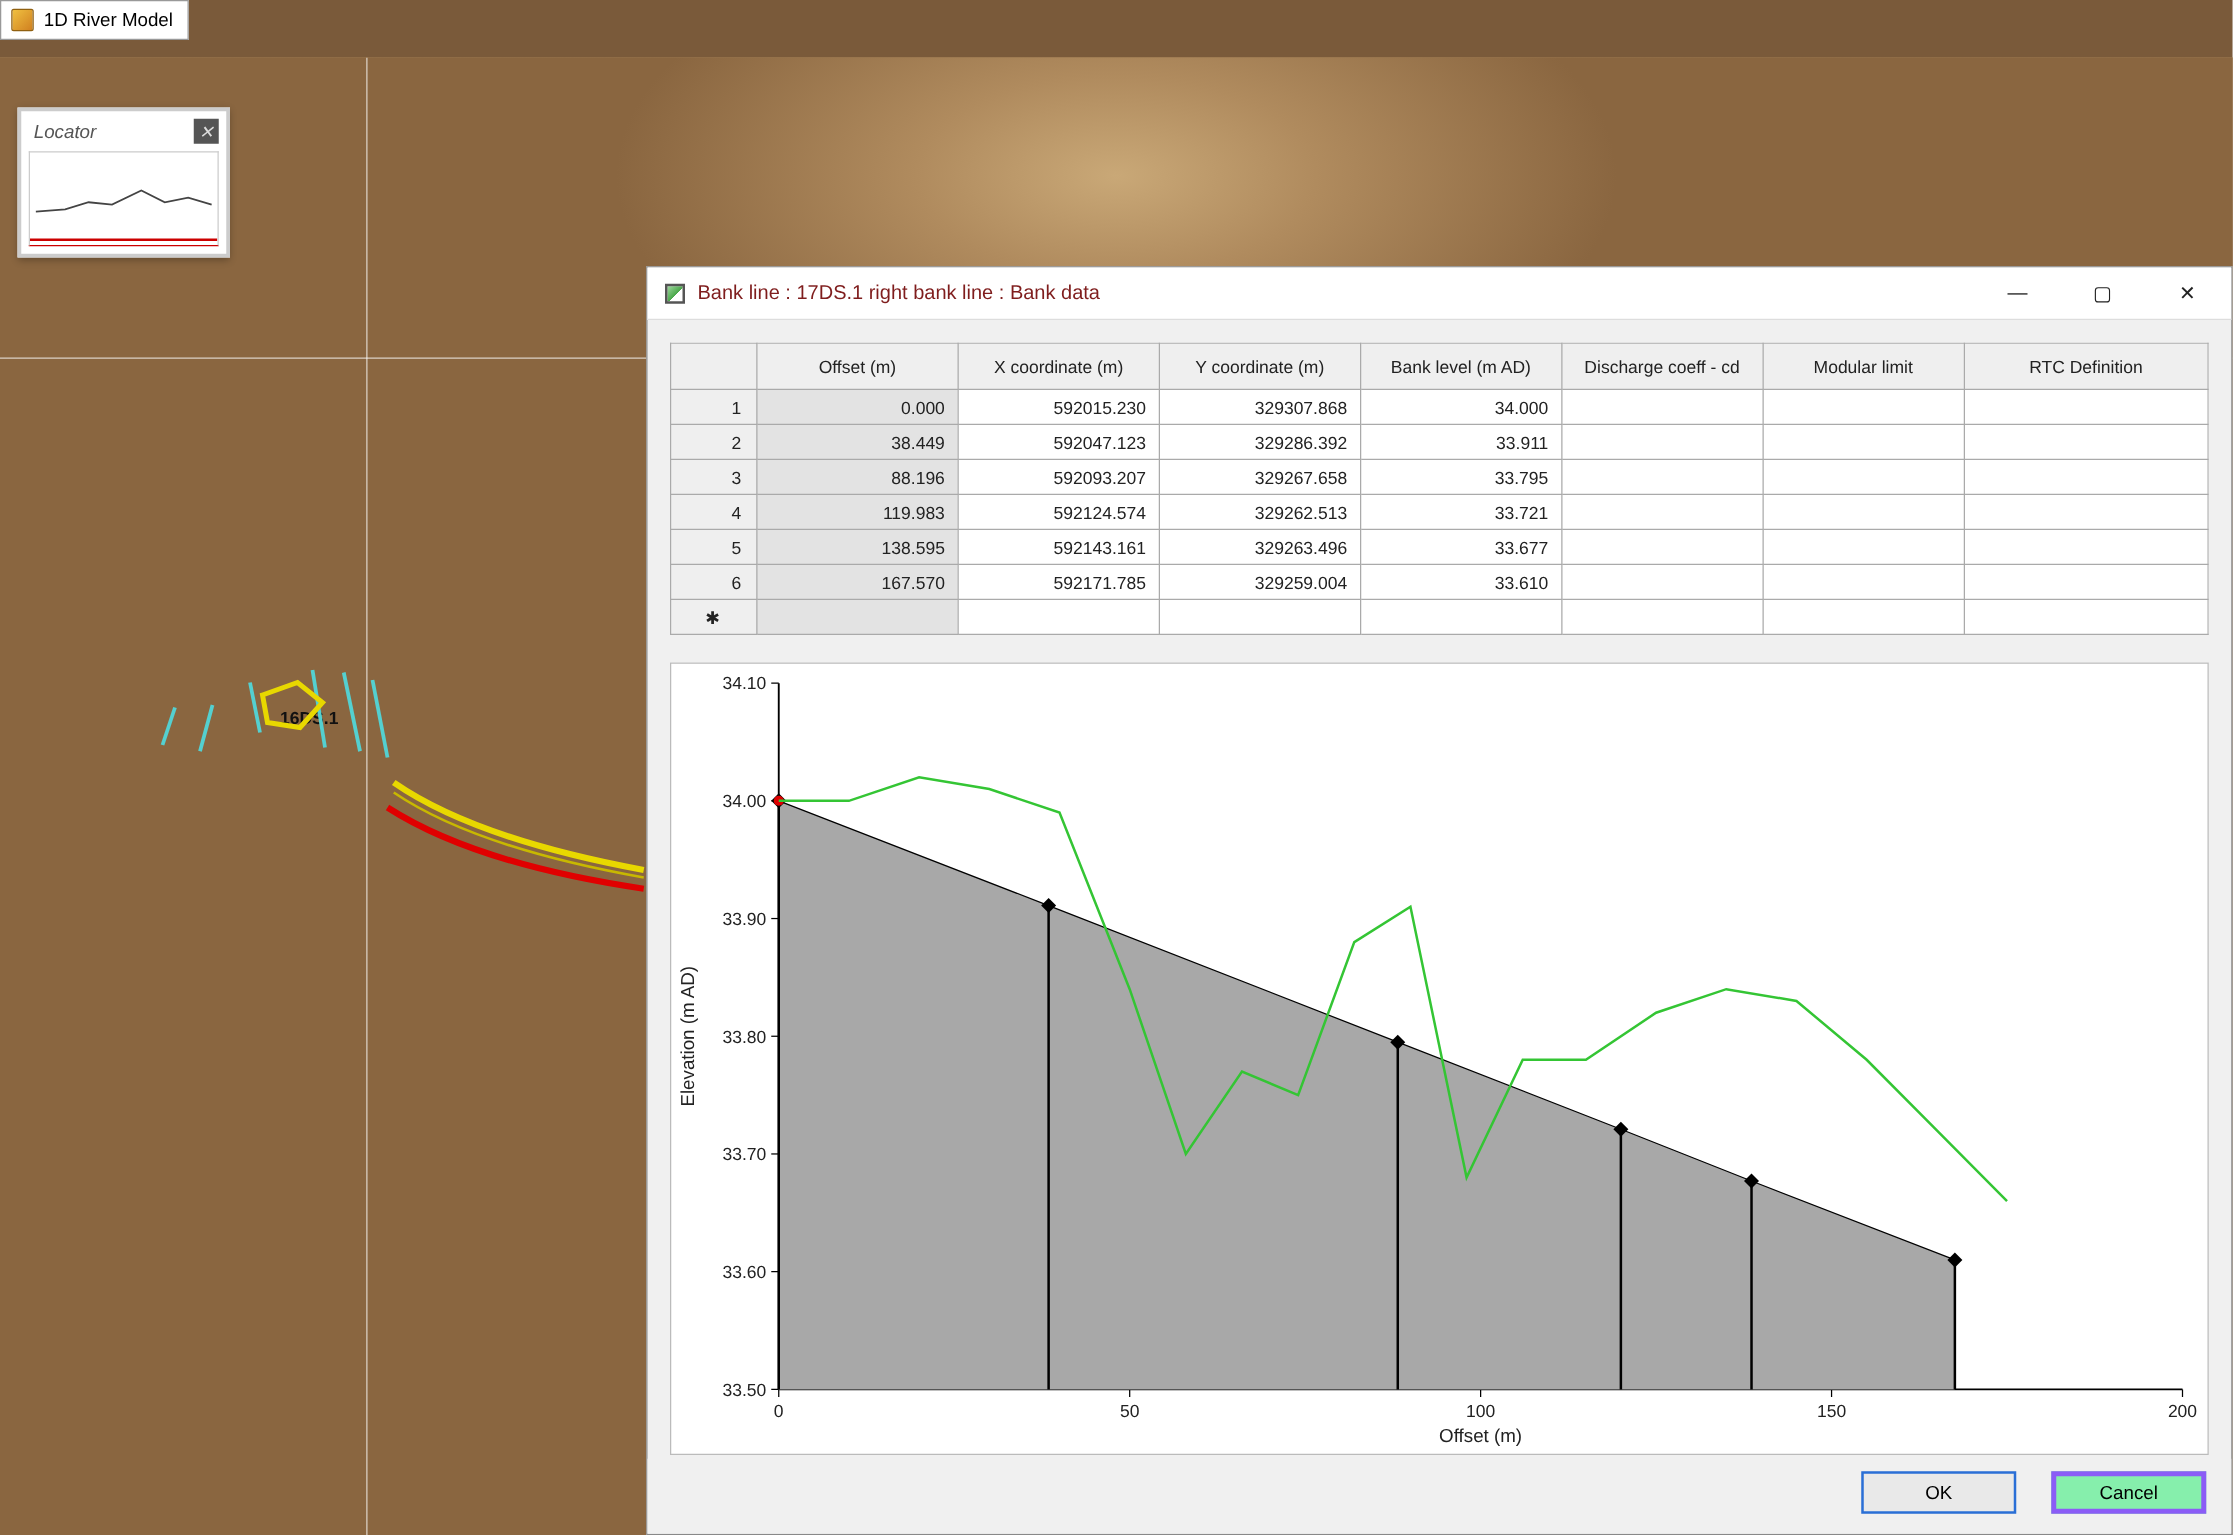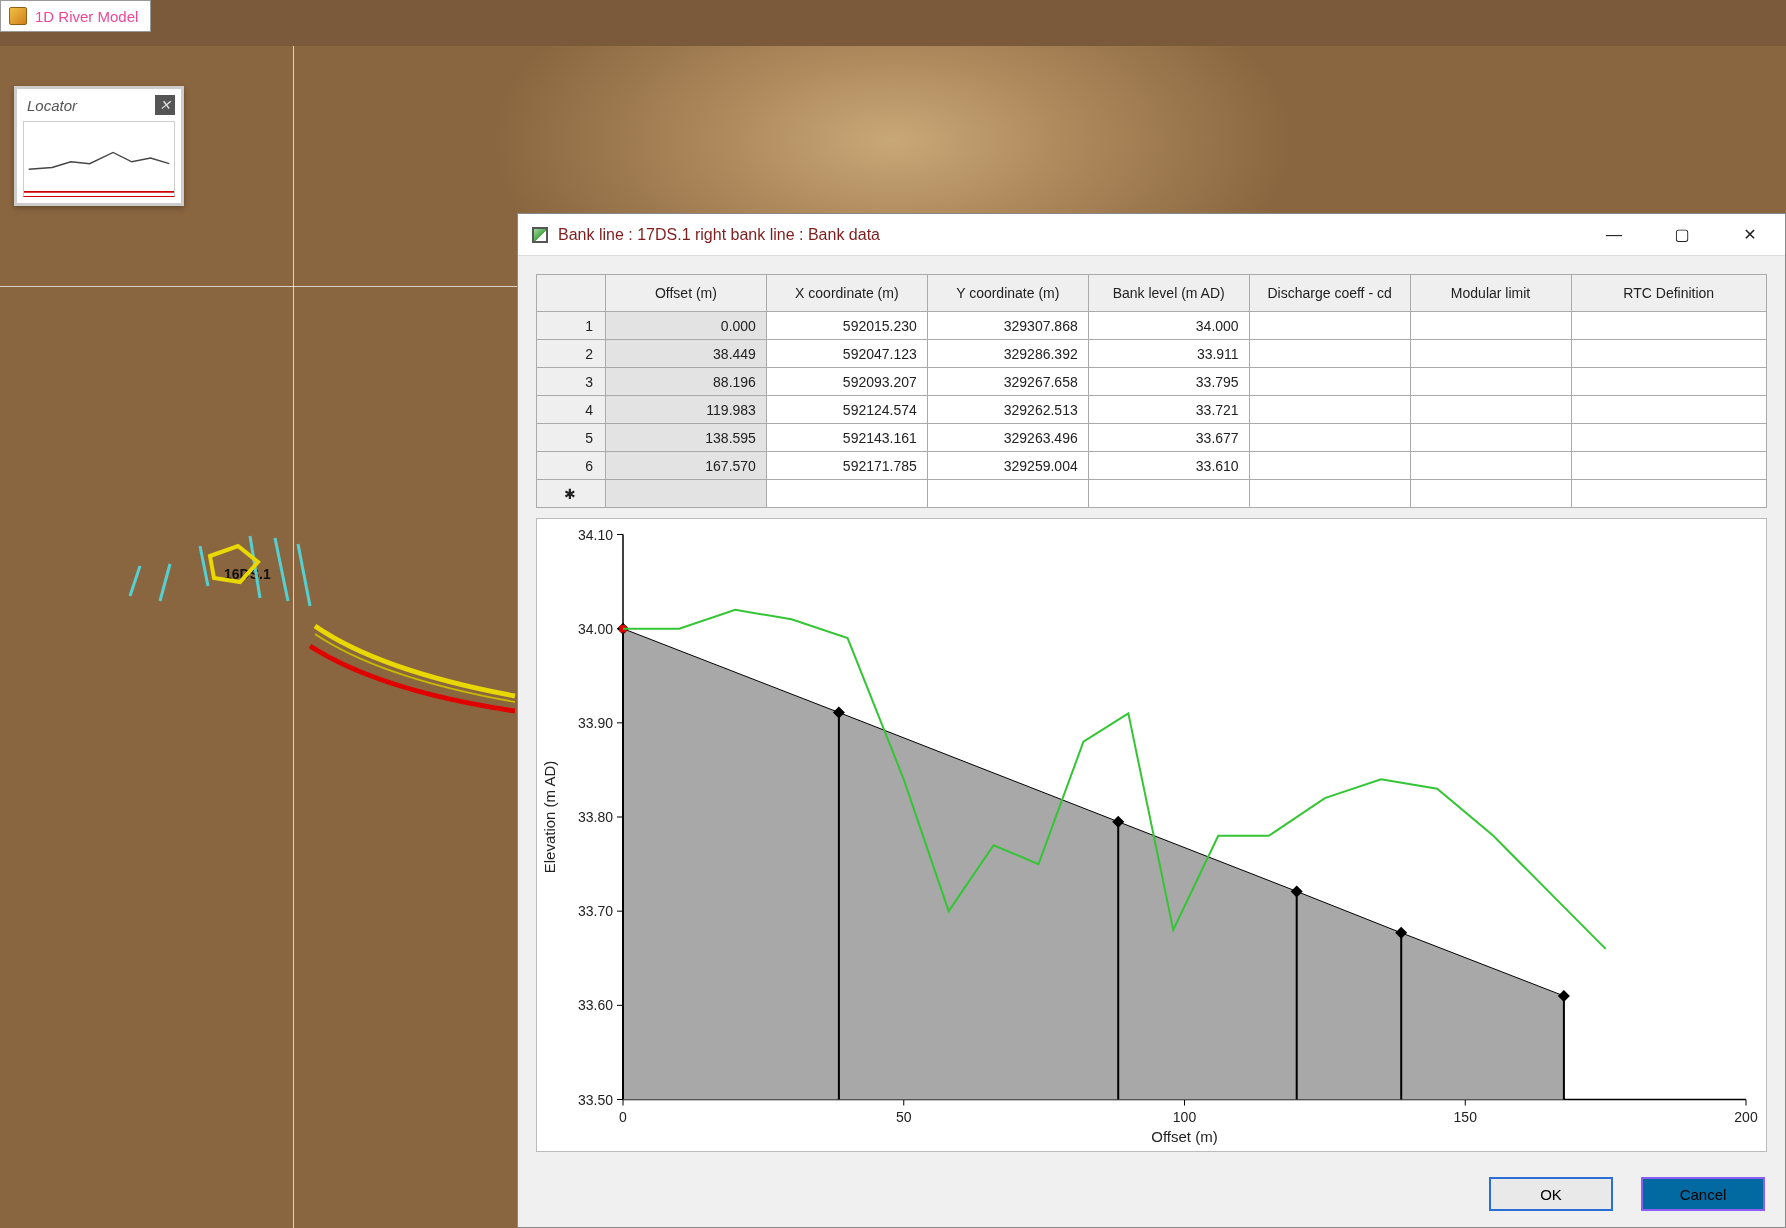--- a/index.html
+++ b/index.html
@@ -25,21 +25,21 @@
       gap: 8px;
     }
     .app-icon {
       width: 18px; height: 18px;
       background: linear-gradient(135deg, #f0c040, #d08020);
       border: 1px solid #906010;
       border-radius: 2px;
     }
     .app-title {
       font-size: 15px;
-      color: #ec4899;
+      color: #000000;
     }
 
     
     .map-viewport {
       position: absolute;
       top: 46px; left: 0; right: 0; bottom: 0;
       background:
         radial-gradient(ellipse 400px 200px at 50% 8%, #c9a877 0%, #b08b5e 40%, #8a6640 100%),
         linear-gradient(180deg, #b08b5e 0%, #7a5a3a 30%, #6f5032 100%);
       overflow: hidden;
@@ -146,21 +146,21 @@
       cursor: pointer;
       font-size: 16px;
       color: #222;
     }
 
     .dialog-body {
       flex: 1;
       padding: 18px;
       display: flex;
       flex-direction: column;
-      gap: 10px;
+      gap: 22px;
       overflow: hidden;
     }
 
     
     .table-wrap {
       flex: 0 0 auto;
       overflow: hidden;
     }
     table.grid {
       border-collapse: collapse;
@@ -211,22 +211,22 @@
       padding: 10px 20px;
       display: flex;
       justify-content: flex-end;
       gap: 28px;
       background: #f0f0f0;
     }
     .dlg-btn {
       width: 124px;
       height: 34px;
       font-size: 15px;
-      background: #0369a1;
-      border: 2px solid #8b5cf6;
+      background: #86efac;
+      border: 4px solid #8b5cf6;
       cursor: pointer;
     }
     .dlg-btn.primary {
       border: 2px solid #2a6fd6;
       background: #e9e9e9;
     }
   </style>
 </head>
 <body>
 

